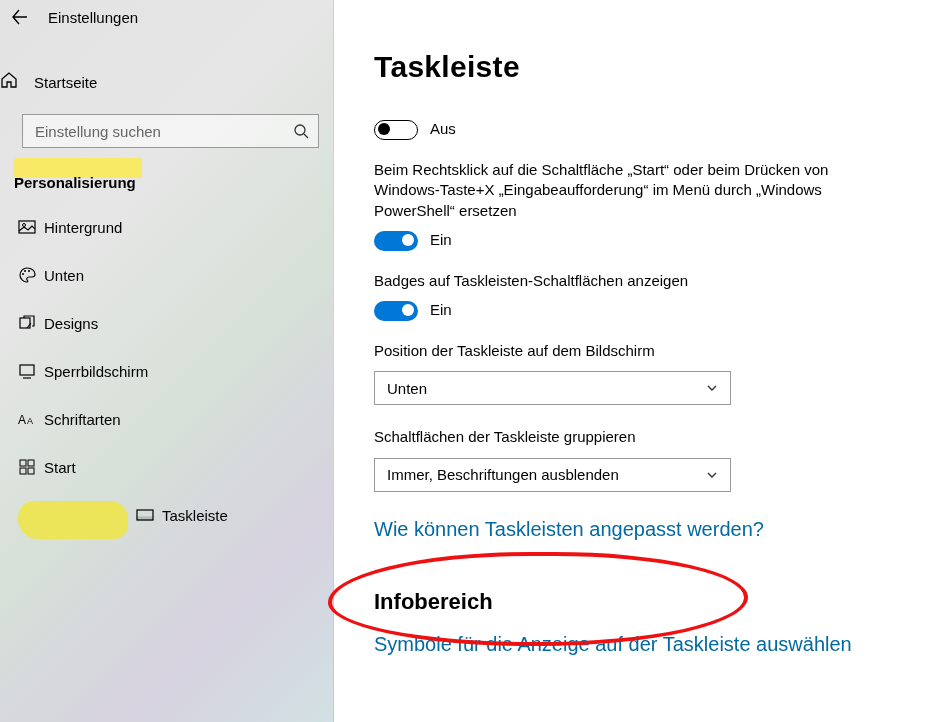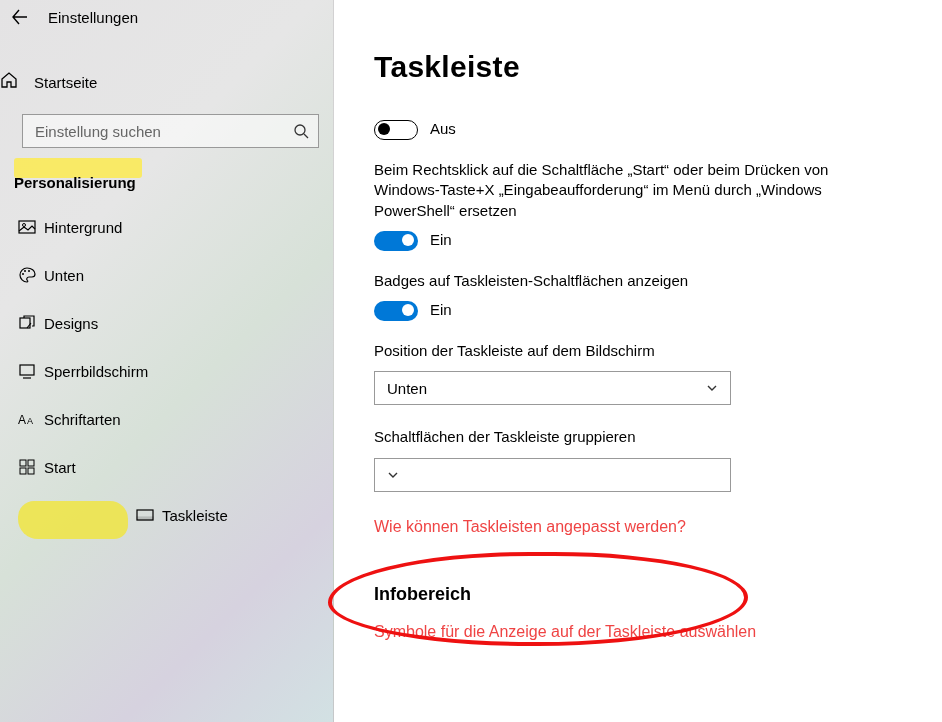--- a/index.html
+++ b/index.html
@@ -141,23 +141,23 @@
 
   .dropdown {
     width:357px; height:34px;
     border:1px solid #999;
     display:flex; align-items:center; justify-content:space-between;
     padding:0 12px; font-size:15px; color:#000;
     cursor:pointer; margin:10px 0 22px 0;
   }
   .chevron { width:12px;height:12px; }
 
-  .link { color:#ef4444; font-size:16px; cursor:pointer; display:inline-block; margin:4px 0 10px 0; }
-
-  .section-h2 { font-size:18px; font-weight:600; margin:38px 0 14px 0; }
+  .link { color:#0369a1; font-size:20px; cursor:pointer; display:inline-block; margin:4px 0 10px 0; }
+
+  .section-h2 { font-size:22px; font-weight:600; margin:38px 0 14px 0; }
 
   
   .red-mark {
     position:absolute;
     left:328px; top:552px;
     width:420px; height:94px;
     border:4px solid #e11;
     border-radius:50% 48% 52% 50% / 56% 50% 54% 48%;
     pointer-events:none;
     z-index:10;
@@ -292,20 +292,21 @@
     <div class="setting-desc">Position der Taskleiste auf dem Bildschirm</div>
     <div class="dropdown">
       <span>Unten</span>
       <svg class="chevron" viewBox="0 0 12 12">
           <path d="M2 4 L6 8 L10 4" fill="none" stroke="#333" stroke-width="1.4"></path>
         </svg>
     </div>
 
     <div class="setting-desc">Schaltflächen der Taskleiste gruppieren</div>
     <div class="dropdown">
+      <span>Immer, Beschriftungen ausblenden</span>
       <svg class="chevron" viewBox="0 0 12 12">
           <path d="M2 4 L6 8 L10 4" fill="none" stroke="#333" stroke-width="1.4"></path>
         </svg>
     </div>
 
     <span class="link">Wie können Taskleisten angepasst werden?</span>
 
     <div class="section-h2">Infobereich</div>
     <span class="link">Symbole für die Anzeige auf der Taskleiste auswählen</span><br>
   </div>

